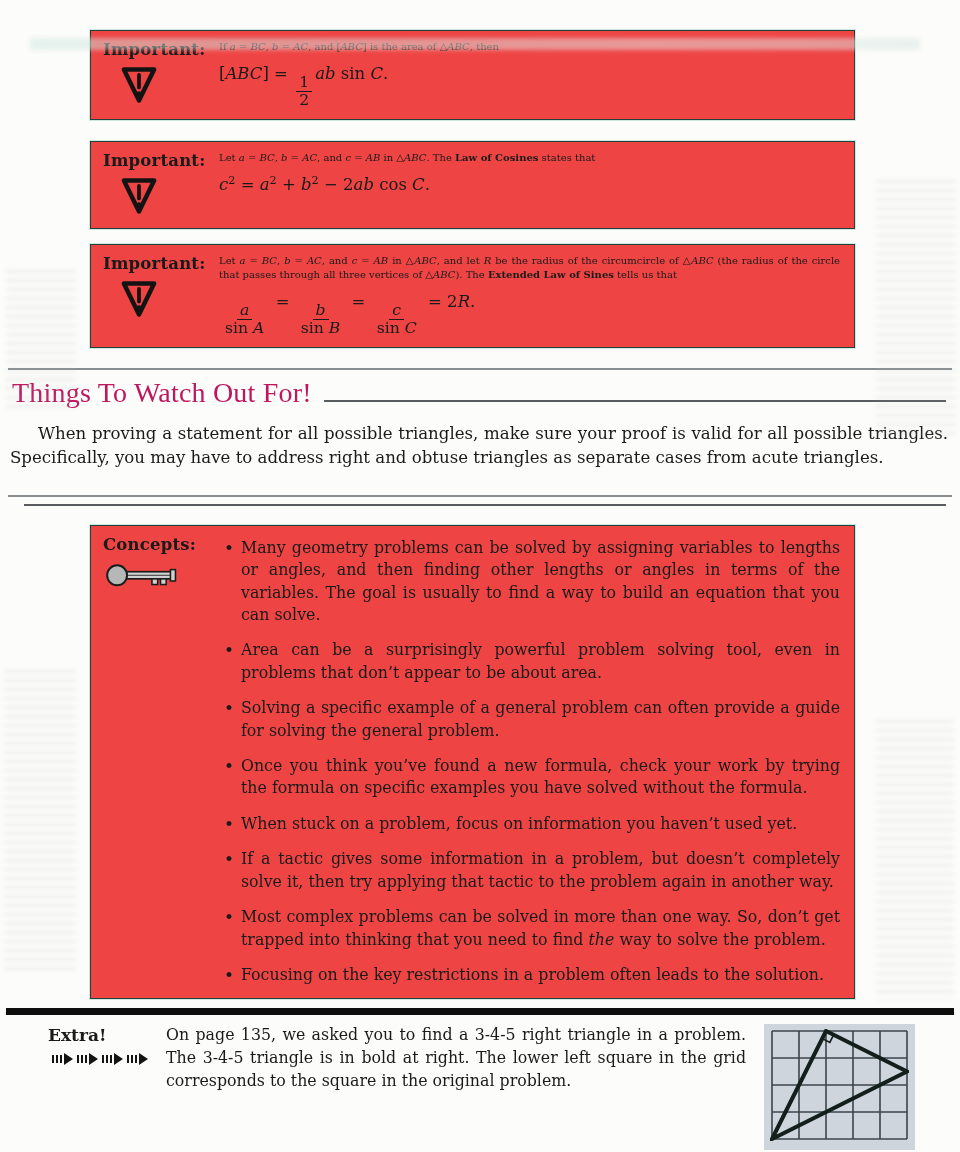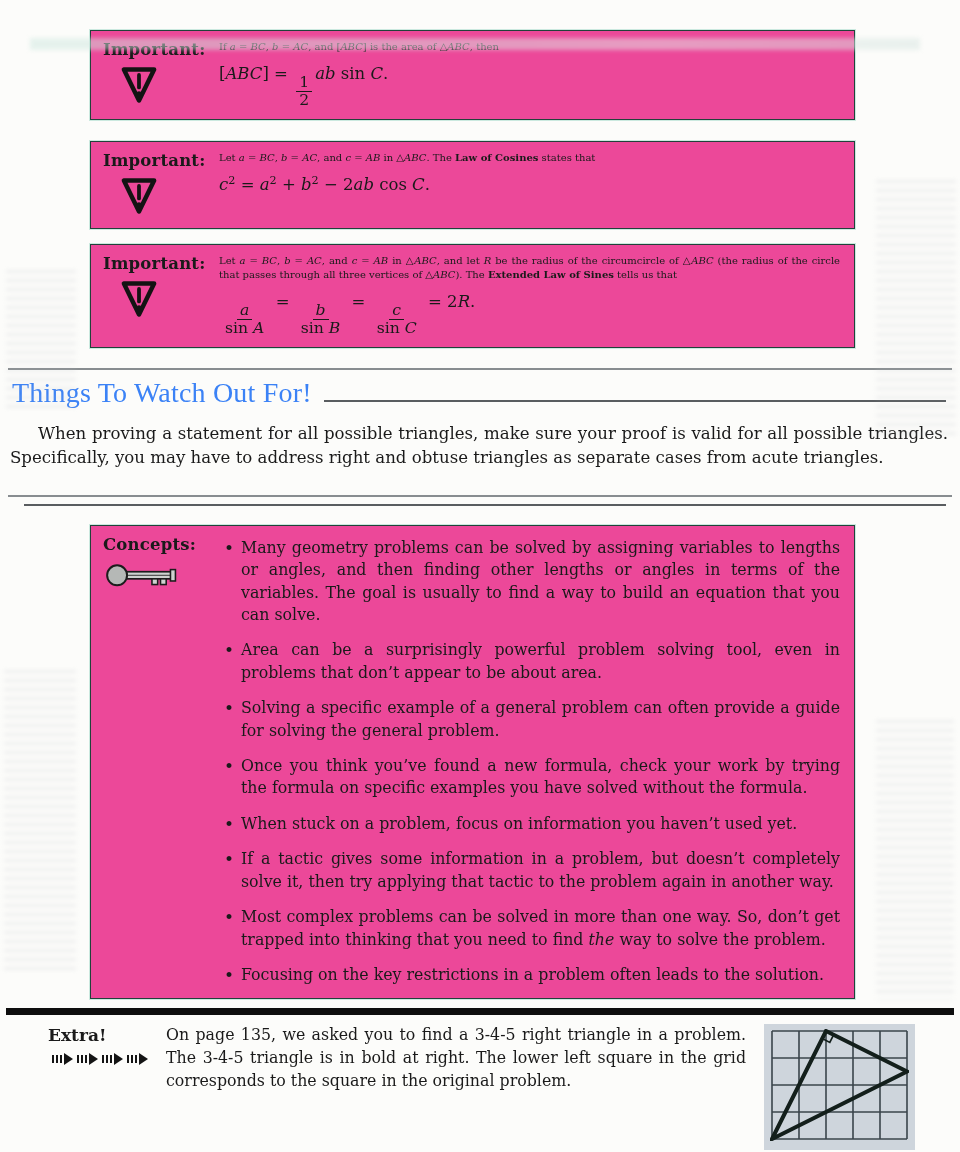--- a/index.html
+++ b/index.html
@@ -17,21 +17,21 @@
   .b1{left:6px;top:240px;width:70px;height:140px;}
   .b2{left:4px;top:640px;width:72px;height:300px;}
   .b3{right:4px;top:150px;width:80px;height:260px;}
   .b4{right:6px;top:690px;width:78px;height:280px;}
 
   .content{position:relative;}
 
   
   .tealbox{
     margin:0 105px 0 90px;
-    background:#ec4899;
+    background:#ef4444;
     border:1.6px solid #21423a;
     box-shadow:0 0 0 1px rgba(170,220,205,.6);
     padding:9px 14px 10px 12px;
     display:flex;
   }
   .box-left{width:116px;flex:0 0 116px;display:flex;flex-direction:column;align-items:flex-start;}
   .box-label{font-weight:bold;font-size:16.5px;letter-spacing:.2px;}
   .box-left svg{margin:6px 0 0 14px;}
   .box-right{flex:1;min-width:0;}
   .box-text{font-size:10px;line-height:1.42;text-align:justify;}
@@ -44,21 +44,21 @@
   .mb{font-weight:bold;}
   sup{font-size:68%;line-height:0;}
   .frac{display:inline-flex;flex-direction:column;align-items:center;vertical-align:-8px;
         line-height:1.08;font-size:.95em;margin:0 3px;}
   .fnum{display:block;padding:0 3px;border-bottom:1.4px solid #1a1a1a;}
   .fden{display:block;padding:0 3px;}
 
   
   .rule{height:2px;background:#888d90;margin:20px 8px 0 8px;}
   .sec-heading{display:flex;align-items:flex-end;margin:7px 12px 0 12px;
-    font-family:"Liberation Serif", serif;font-size:28px;color:#3b82f6;letter-spacing:.2px;}
+    font-family:"Liberation Serif", serif;font-size:28px;color:#be185d;letter-spacing:.2px;}
   .tail{flex:1;border-bottom:2px solid #595d60;margin:0 2px 7px 12px;}
 
   .watch-par{margin:13px 12px 0 10px;font-size:16.6px;line-height:1.46;text-align:justify;text-indent:28px;}
 
   
   .mt-cb{margin-top:12px;}
   .bullets{list-style:none;margin:2px 0 0 0;padding:0 0 0 22px;}
   .bullets li{position:relative;font-size:15.8px;line-height:1.42;text-align:justify;margin-bottom:13px;}
   .bullets li:last-child{margin-bottom:2px;}
   .bullets li::before{content:"•";position:absolute;left:-17px;top:-1px;font-size:17px;}

